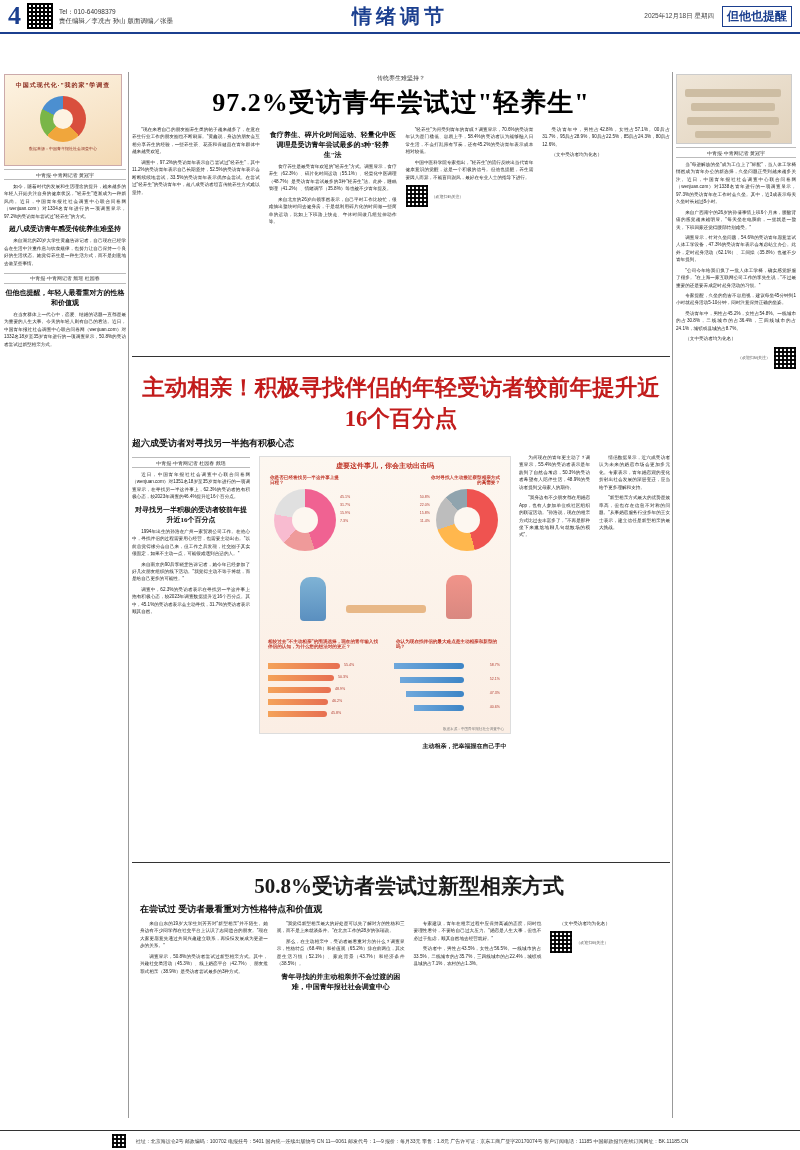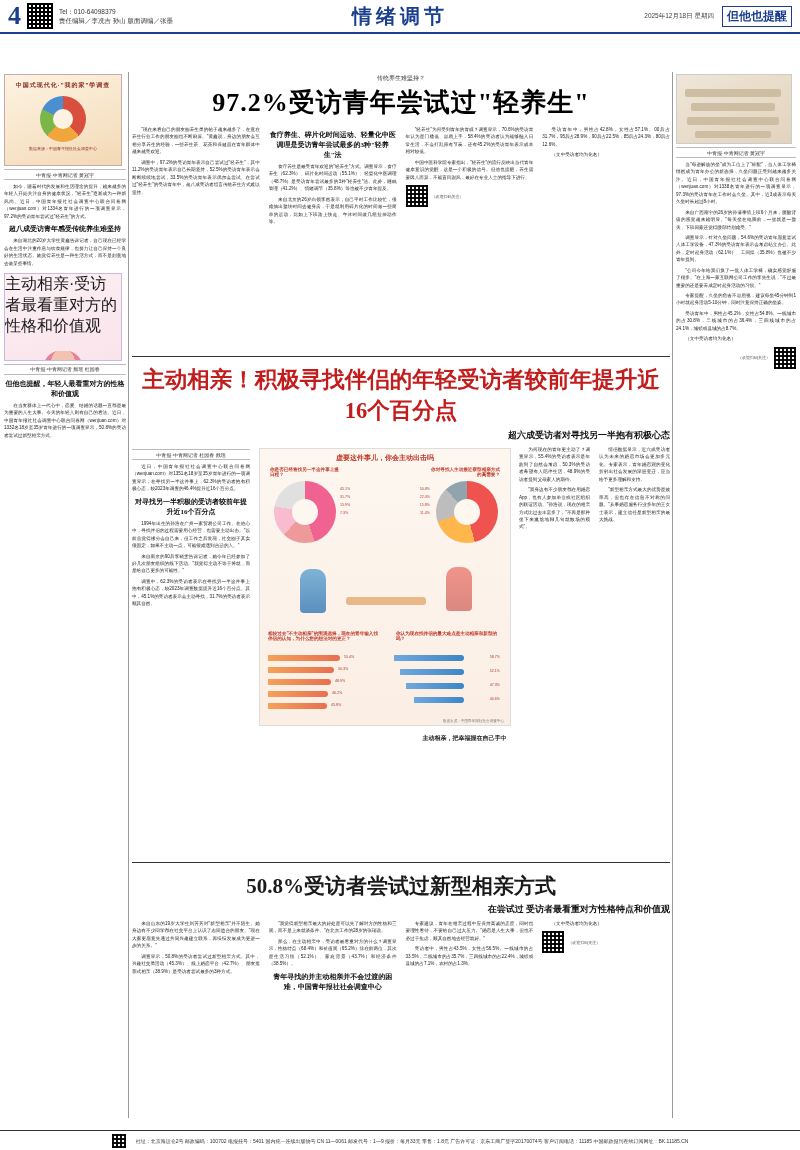--- a/index.html
+++ b/index.html
@@ -113,27 +113,27 @@
   }
   .pb2-figure {
     width:40px; height:46px; margin:14px auto 0;
     background:radial-gradient(circle at 50% 22%, #f2c0a8 0 28%, transparent 29%),
                linear-gradient(#e8748f 34%, #c85b78 100%);
     border-radius:40% 40% 25% 25%;
     opacity:.9;
   }
 
   
-  #art2 { position:absolute; left:132px; top:326px; width:538px; }
+  #art2 { position:absolute; left:132px; top:334px; width:538px; }
   .headline-2 {
     font-size:22.5px; font-weight:bold; text-align:center;
     font-family:"Liberation Serif", serif;
     color:#c21c1c; letter-spacing:0px; margin:4px 0 3px;
   }
-  .sub-2 { font-size:9px; text-align:right; color:#111; font-weight:bold; font-family:"Liberation Serif", serif; margin-bottom:4px;}
+  .sub-2 { font-size:9px; text-align:left; color:#111; font-weight:bold; font-family:"Liberation Serif", serif; margin-bottom:4px;}
 
   
   .info {
     width:252px; height:278px;
     border:1px solid #ddd;
     background:linear-gradient(#fdf7f0,#fbeee4);
     position:relative; overflow:hidden;
     float:left; margin:2px 8px 4px 0;
   }
   .info-q { font-size:4.6px; color:#c0392b; font-weight:bold; position:absolute; }
@@ -160,21 +160,21 @@
   .bar {
     position:absolute; height:6px; background:linear-gradient(90deg,#f4a259,#e76f51);
     border-radius:0 3px 3px 0;
   }
   .barlabel { position:absolute; font-size:3.6px; color:#b03a2e; }
   .blue-bar { background:linear-gradient(90deg,#6fa8dc,#3d85c6); }
 
   .caption-b { font-size:6px; font-weight:bold; text-align:center; margin:4px 0 2px; }
 
   
-  #art3 { position:absolute; left:132px; top:836px; width:538px; }
+  #art3 { position:absolute; left:140px; top:836px; width:538px; }
   .headline-3 {
     font-size:21px; font-weight:bold; text-align:center;
     font-family:"Liberation Serif", serif; margin:2px 0 3px;
   }
 
   
   #rightrail { position:absolute; left:676px; top:40px; width:120px; }
   .rr-photo {
     width:116px; height:70px; border:1px solid #ccc;
     background:linear-gradient(150deg,#efe6d8,#e2d3bd);
@@ -243,25 +243,20 @@
     <div class="byline byline-line">中青报·中青网记者  黄冠宇</div>
     <div class="col-text">
         <p>如今，随着时代的发展和生活理念的提升，越来越多的年轻人开始关注自身的健康状况，"轻养生"逐渐成为一种新风尚。近日，中国青年报社社会调查中心联合问卷网（wenjuan.com）对1334名青年进行的一项调查显示，97.2%的受访青年尝试过"轻养生"的方式。</p>
       </div>
     <div class="subhead">超八成受访青年感受传统养生难坚持</div>
     <div class="col-text">
         <p>来自湖北的20岁大学生黄鑫告诉记者，自己现在已经学会在生活中注重作息与饮食规律，也努力让自己保持一个良好的生活状态。她觉得养生是一种生活方式，而不是刻意地去做某些事情。</p>
       </div>
 
     <div style="margin-top:6px;">
-      <div class="promo-box2">
-        <div class="pb-title">主动相亲·受访者最看重对方的性格和价值观</div>
-        <div class="pb2-figure"></div>
-
-      </div>
       <div class="byline byline-line">中青报·中青网记者  戴瑶  杜园春</div>
       <div class="subhead">但他也提醒，年轻人最看重对方的性格和价值观</div>
       <div class="col-text">
           <p>在当友群体上一代心中，恋爱、结婚的话题一直都是最为重要的人生大事。今天的年轻人则有自己的看法。近日，中国青年报社社会调查中心联合问卷网（wenjuan.com）对1332名18岁至35岁青年进行的一项调查显示，50.8%的受访者尝试过新型相亲方式。</p>
         </div>
     </div>
   </div>
 
   <div id="art1">
     <div class="kicker">传统养生难坚持？</div>

